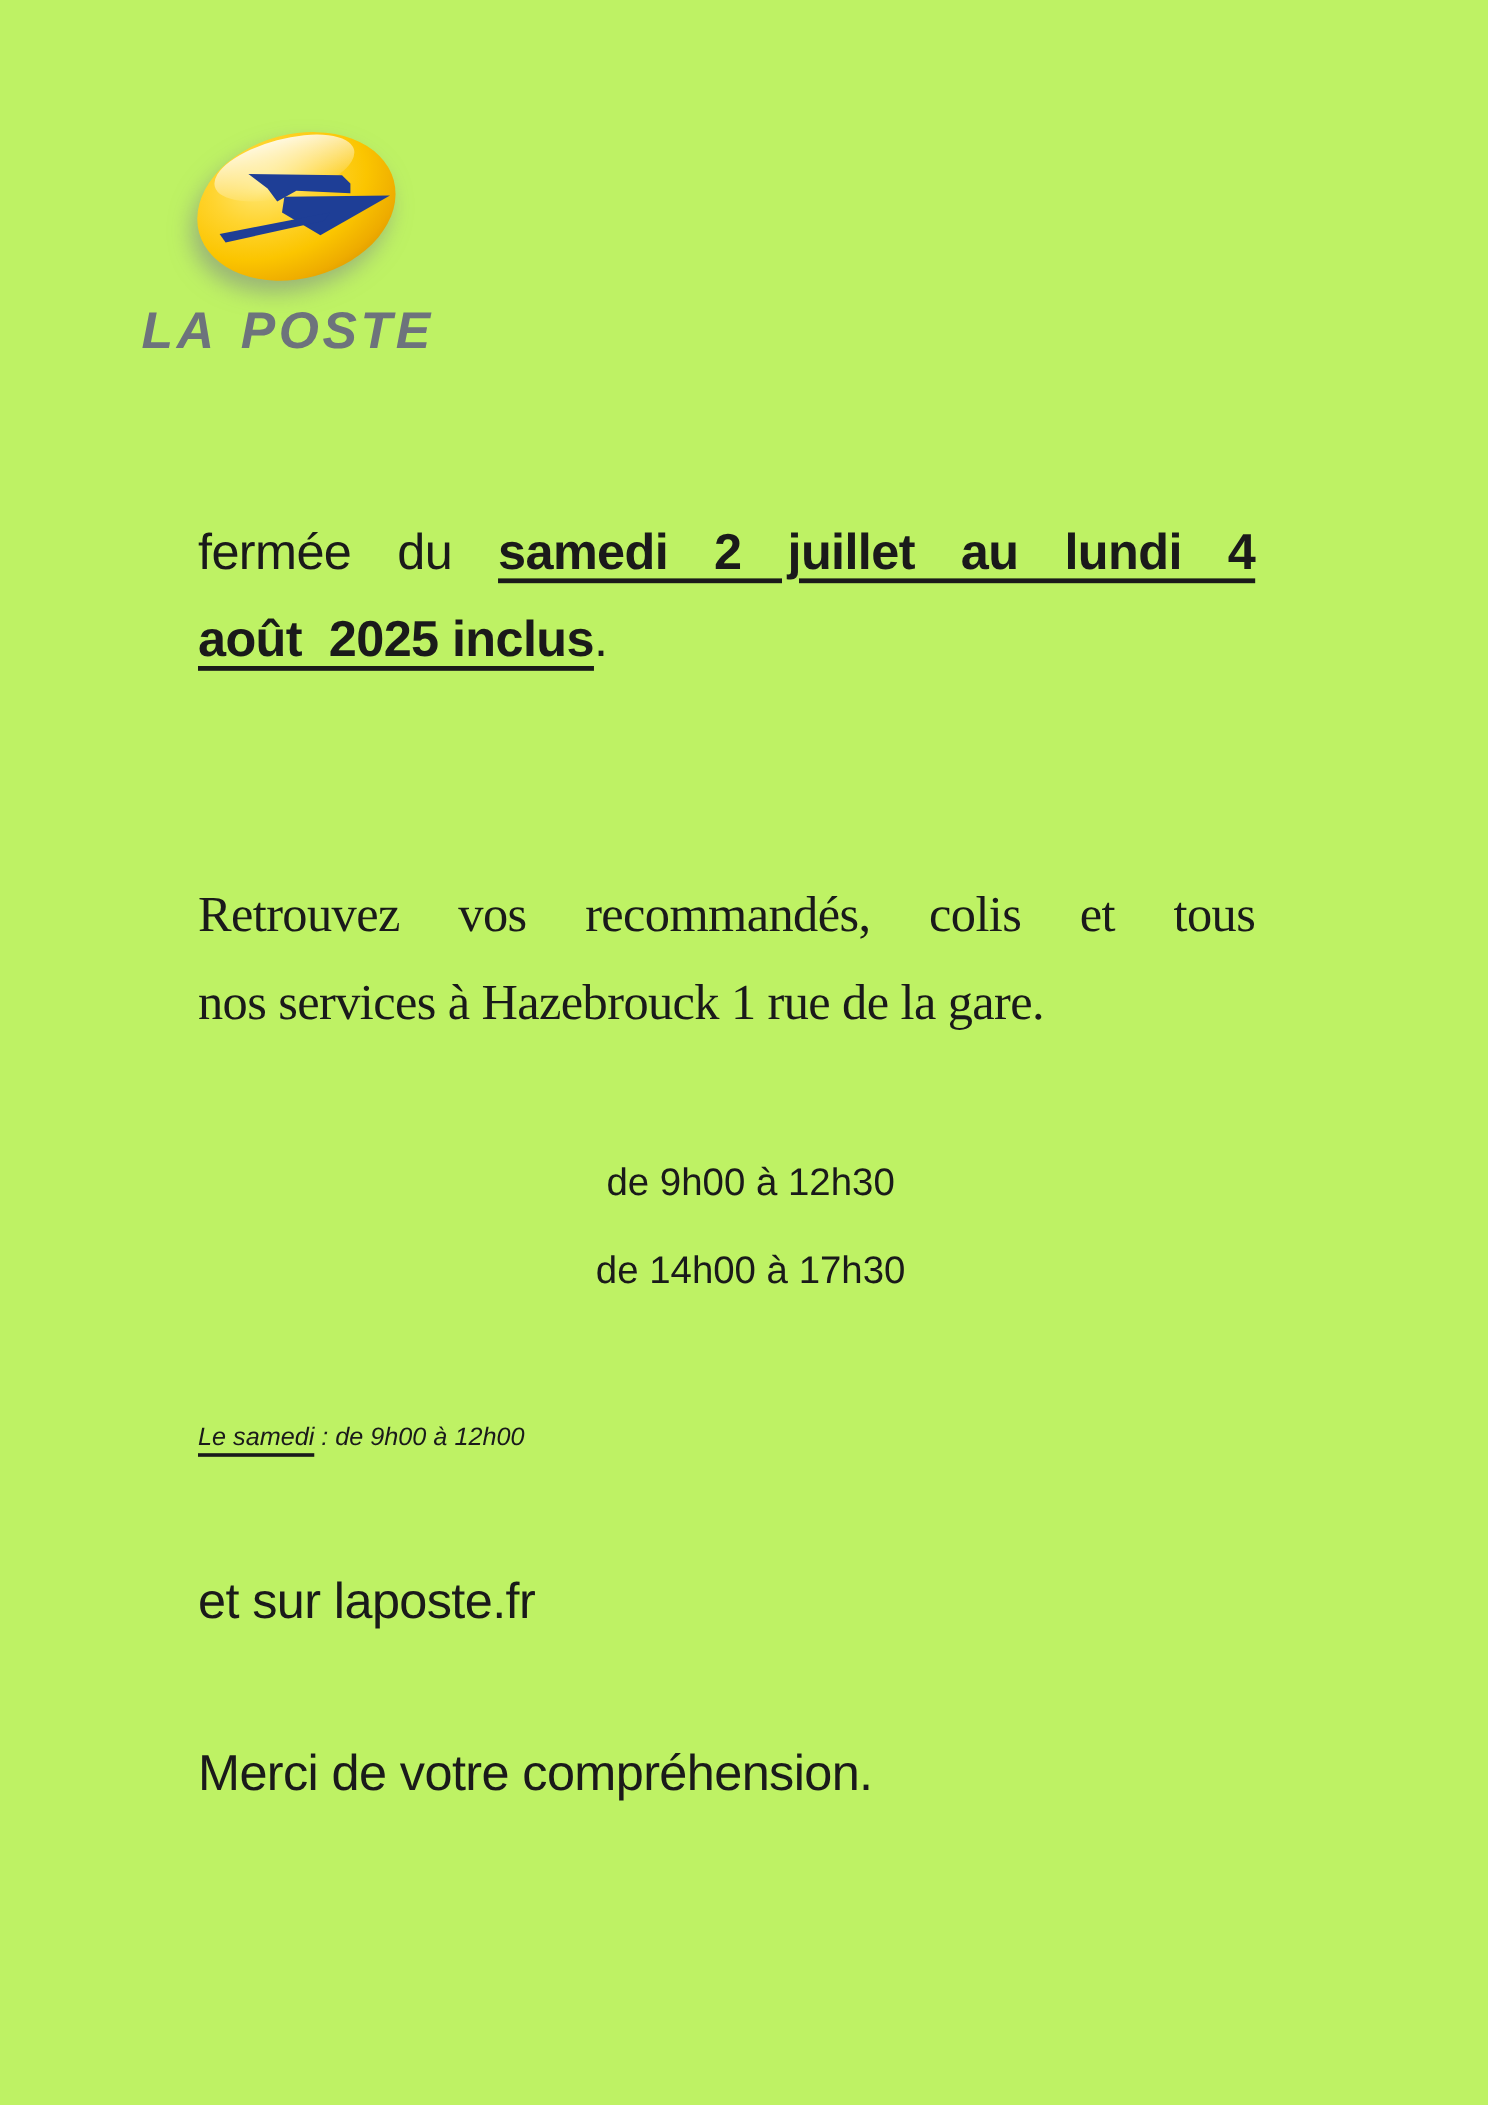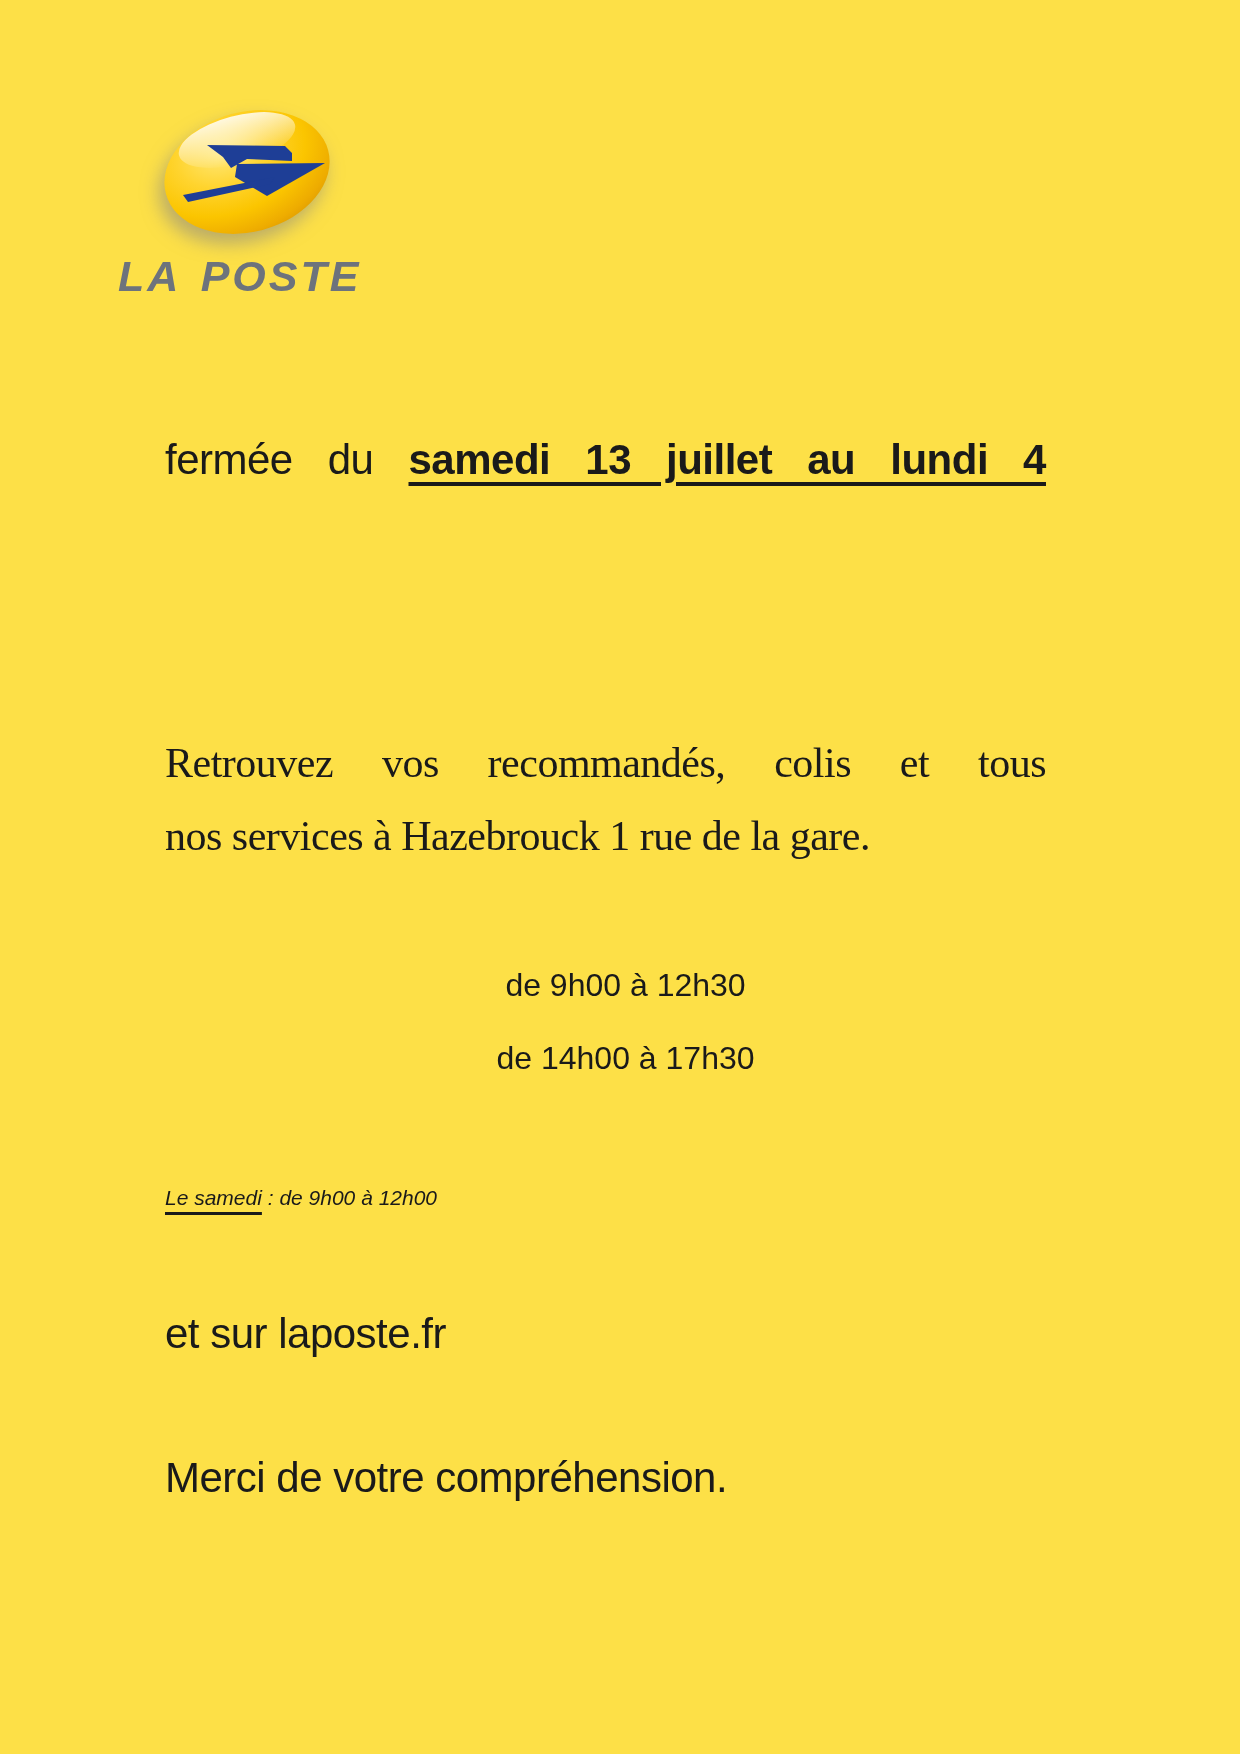--- a/index.html
+++ b/index.html
@@ -1,20 +1,20 @@
 <!DOCTYPE html>
 <html lang="fr"><head>
 <meta charset="utf-8">
 <style>
   html,body{margin:0;padding:0;background:#e8e8e8;}
   .page{
     position:relative;
     width:1240px;height:1754px;
     margin:0 auto;
-    background:#fde047;
+    background:#bef264;
     font-family:"Liberation Sans","DejaVu Sans",sans-serif;
     color:#1a1a1a;
     overflow:hidden;
   }
 
   
   .logo-svg{
     position:absolute;left:145px;top:100px;
     width:195px;height:145px;
     filter:drop-shadow(-5px 10px 9px rgba(120,120,138,0.50));
@@ -74,21 +74,22 @@
     <ellipse cx="92" cy="40" rx="60" ry="24" fill="url(#hg)" transform="rotate(-15 92 40)"></ellipse>
     <g fill="#1E3E96">
       <path d="M62 45 L140 46 L147 53 L147 61 L102 59 L86 68 L78 57 Z"></path>
       <path d="M92 64 L180 63 L122 96 L90 77 Z"></path>
       <path d="M38 95 L130 77 L125 84 L43 102 Z"></path>
     </g>
   </svg>
   <div class="brand">LA POSTE</div>
 
   <div class="blk body-txt" id="p1">
-    <span class="ln just"><span>fermée du </span><span class="bu">samedi 13 juillet au lundi 4</span></span>
+    <span class="ln just"><span>fermée du </span><span class="bu">samedi 2 juillet au lundi 4</span></span>
+    <span class="ln"><span class="bu pre">août  2025 inclus</span><span>.</span></span>
   </div>
 
   <div class="blk body-txt" id="p2">
     <span class="ln just"><span>Retrouvez vos recommandés, colis et tous</span></span>
     <span class="ln"><span>nos services à Hazebrouck 1 rue de la gare.</span></span>
   </div>
 
   <div class="blk" id="hours">
     <span class="ln">de 9h00 à 12h30</span>
     <span class="ln">de 14h00 à 17h30</span>

